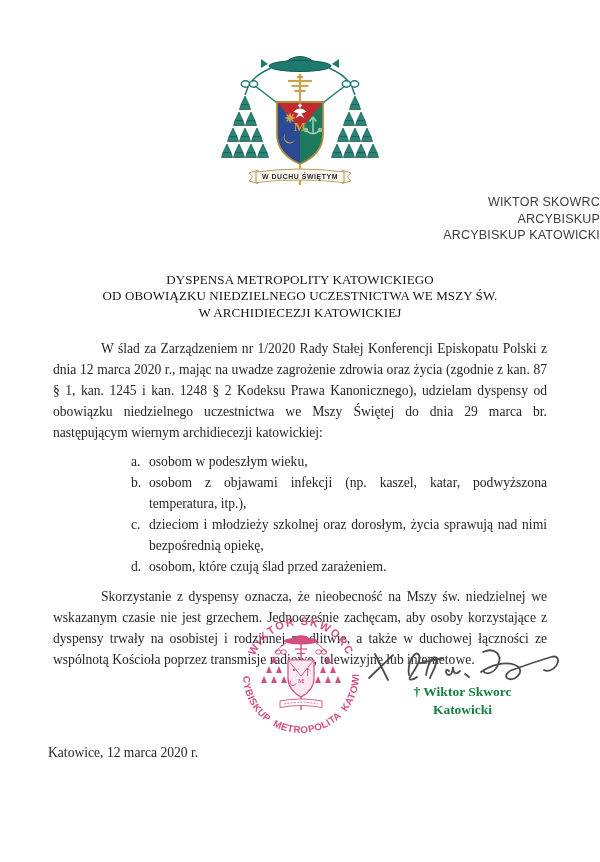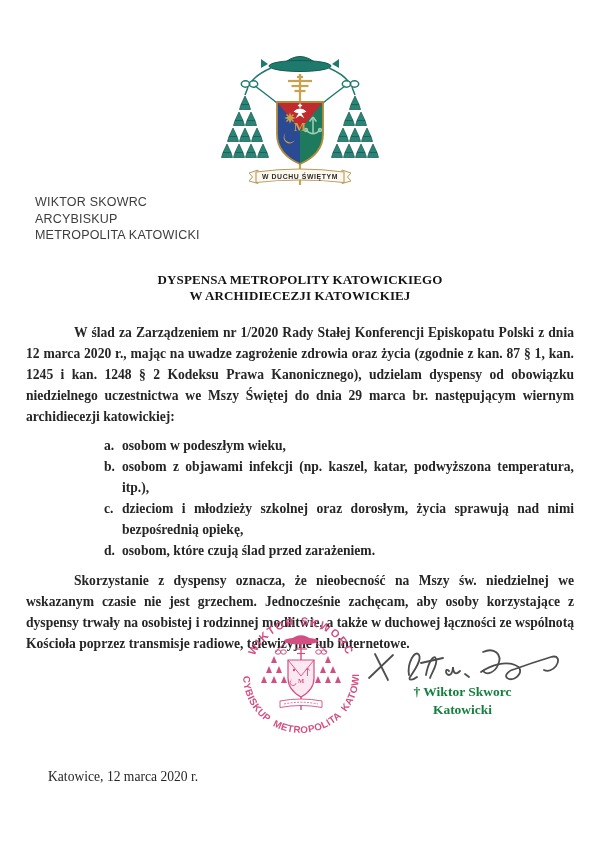--- a/index.html
+++ b/index.html
@@ -4,47 +4,47 @@
 <style>
   html,body{margin:0;padding:0;background:#e8e8e8;}
   .page{
     position:relative;width:600px;height:862px;background:#ffffff;
     margin:0 auto;overflow:hidden;
     font-family:"Liberation Serif","DejaVu Serif",serif;color:#262626;
   }
   
   .crest-wrap{display:flex;justify-content:center;padding-top:54px;}
   .letterhead{
-    text-align:left;margin-top:5px;
+    text-align:right;margin-top:5px;
     font-family:"Liberation Sans","DejaVu Sans",sans-serif;
-    font-size:12.5px;line-height:16.5px;color:#3d3d3d;letter-spacing:.2px;margin-left:35px;
+    font-size:12.5px;line-height:16.5px;color:#3d3d3d;letter-spacing:.2px;
   }
   
   .doc-title{
-    margin-top:28px;text-align:center;font-weight:bold;color:#141414;
+    margin-top:28px;text-align:center;font-weight:normal;color:#141414;
     font-size:13px;line-height:16.5px;letter-spacing:.1px;
   }
   
-  .body-text{margin:0 26px;font-size:13.6px;line-height:21px;text-align:justify;font-weight:bold;}
+  .body-text{margin:0 53px;font-size:13.6px;line-height:21px;text-align:justify;}
   .par{margin:0;text-indent:48px;}
   .par-first{margin-top:17px;}
   .par-last{margin-top:9px;}
   .list{margin:8px 0 0 78px;}
   .list-row{display:flex;line-height:21px;font-size:13.6px;}
   .list-marker{width:18px;flex:0 0 18px;}
   .list-text{flex:1;text-align:justify;padding-right:0;}
   
   .seal{position:absolute;left:236px;top:610px;}
   .sig-script{position:absolute;left:363px;top:638px;}
   .sig-name{
     position:absolute;left:350px;top:683px;width:225px;text-align:center;
     font-weight:bold;font-size:13.5px;line-height:18px;color:#15803d;
   }
   
-  .footer{position:absolute;left:48px;top:767px;font-size:13.6px;line-height:19.5px;}
+  .footer{position:absolute;left:48px;top:743px;font-size:13.6px;line-height:19.5px;}
   svg text{font-family:"Liberation Sans","DejaVu Sans",sans-serif;}
 </style>
 </head>
 <body>
 
 <div class="page">
 
   <div class="crest-wrap">
     <svg width="160" height="135" viewBox="0 0 160 135" aria-hidden="true">
 
@@ -142,25 +142,26 @@
         <path d="M122,116 l9,3 -3.5,4 3.5,4 -9,2.5 Z" fill="#fdf8ee" stroke="#b59a62" stroke-width="1"></path>
         <path d="M36,118 Q80,112 124,118 L124,128.5 Q80,123.5 36,128.5 Z" fill="#fdf8ee" stroke="#b59a62" stroke-width="1.1"></path>
         <text x="80" y="124.5" text-anchor="middle" font-size="7" font-weight="bold" fill="#2b2b2b" letter-spacing="0.6" textLength="76" lengthAdjust="spacingAndGlyphs">W DUCHU ŚWIĘTYM</text>
       </g>
     </svg>
   </div>
 
   <div class="letterhead">
     <div>WIKTOR SKOWRC</div>
     <div>ARCYBISKUP</div>
-    <div>METROPOLITA KATOWICKI</div>
+    <div>ARCYBISKUP KATOWICKI</div>
   </div>
 
   <div class="doc-title">
     <div>DYSPENSA METROPOLITY KATOWICKIEGO</div>
+    <div>OD OBOWIĄZKU NIEDZIELNEGO UCZESTNICTWA WE MSZY ŚW.</div>
     <div>W ARCHIDIECEZJI KATOWICKIEJ</div>
   </div>
 
   <div class="body-text">
     <p class="par par-first">W ślad za Zarządzeniem nr 1/2020 Rady Stałej Konferencji Episkopatu Polski z dnia 12 marca 2020 r., mając na uwadze zagrożenie zdrowia oraz życia (zgodnie z kan. 87 § 1, kan. 1245 i kan. 1248 § 2 Kodeksu Prawa Kanonicznego), udzielam dyspensy od obowiązku niedzielnego uczestnictwa we Mszy Świętej do dnia 29 marca br. następującym wiernym archidiecezji katowickiej:</p>
 
     <div class="list">
       <div class="list-row">
         <span class="list-marker">a.</span>
         <span class="list-text">osobom w podeszłym wieku,</span>

